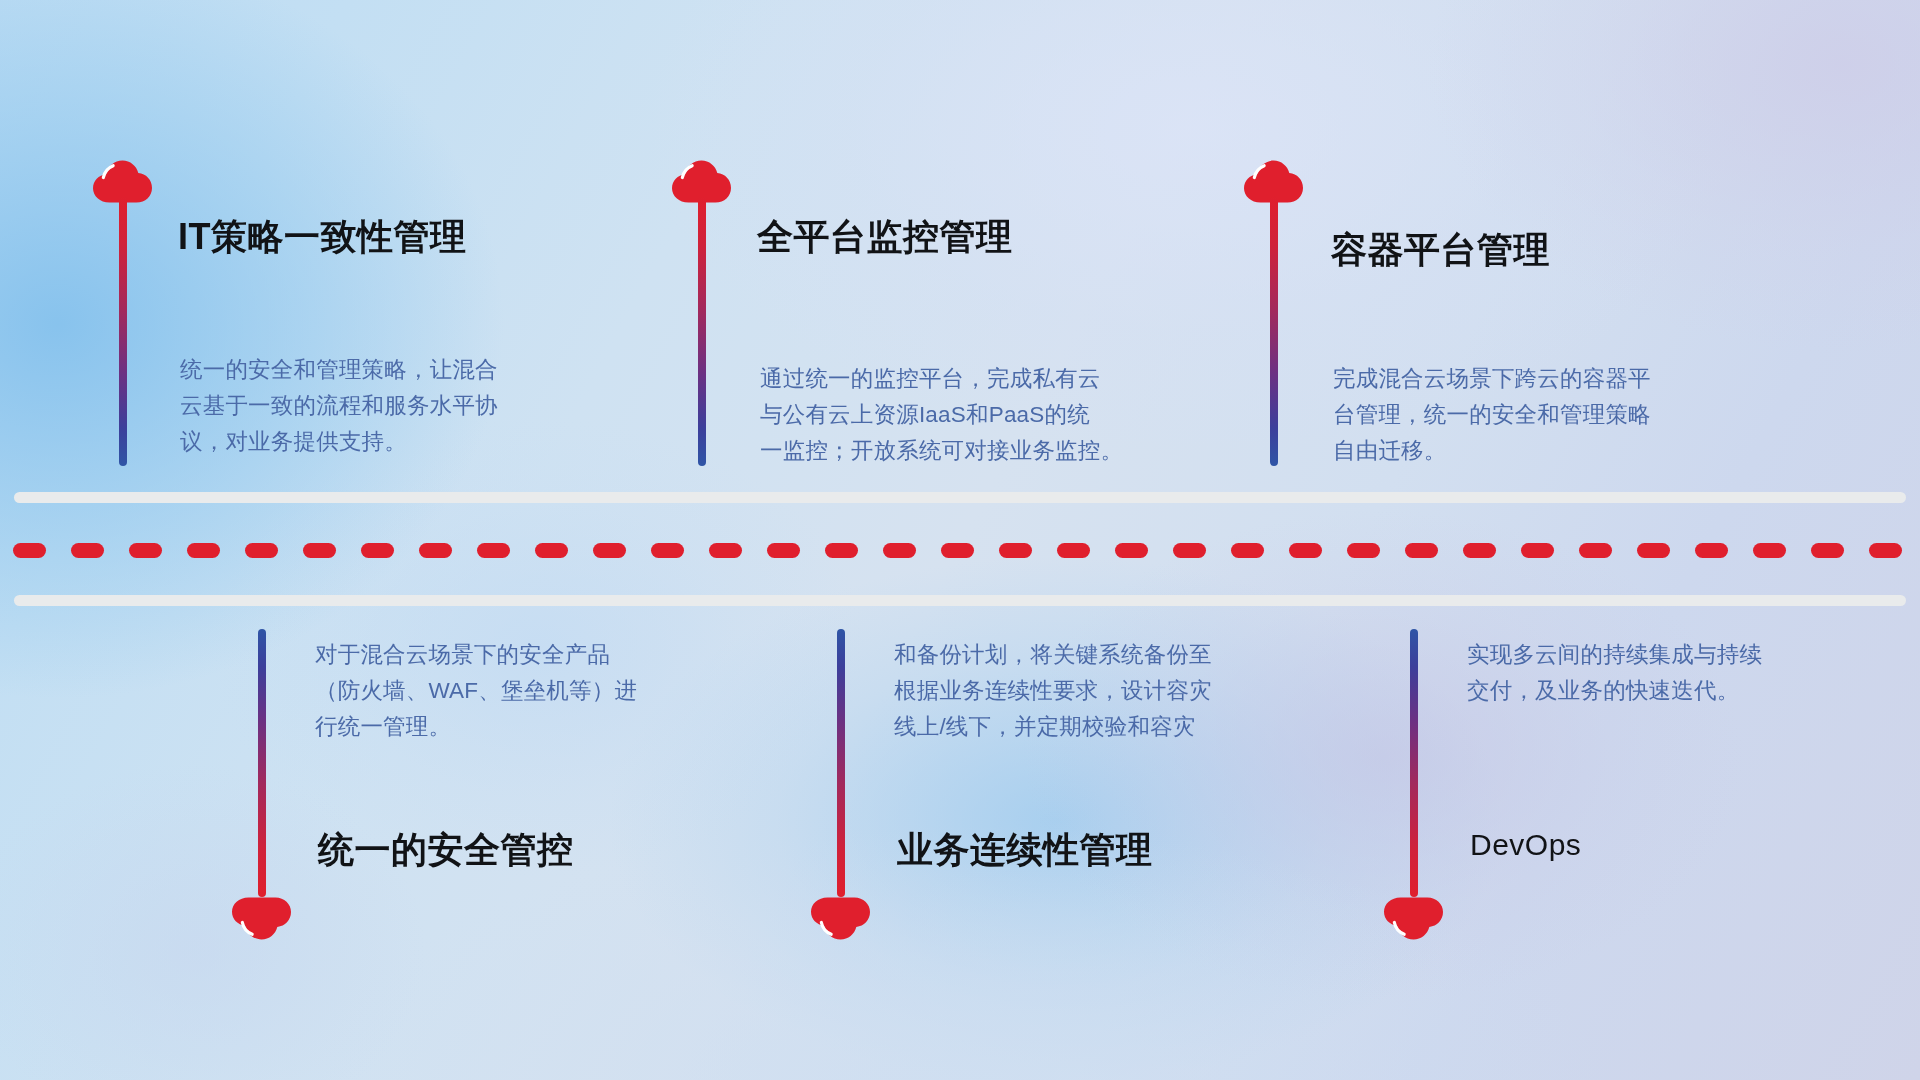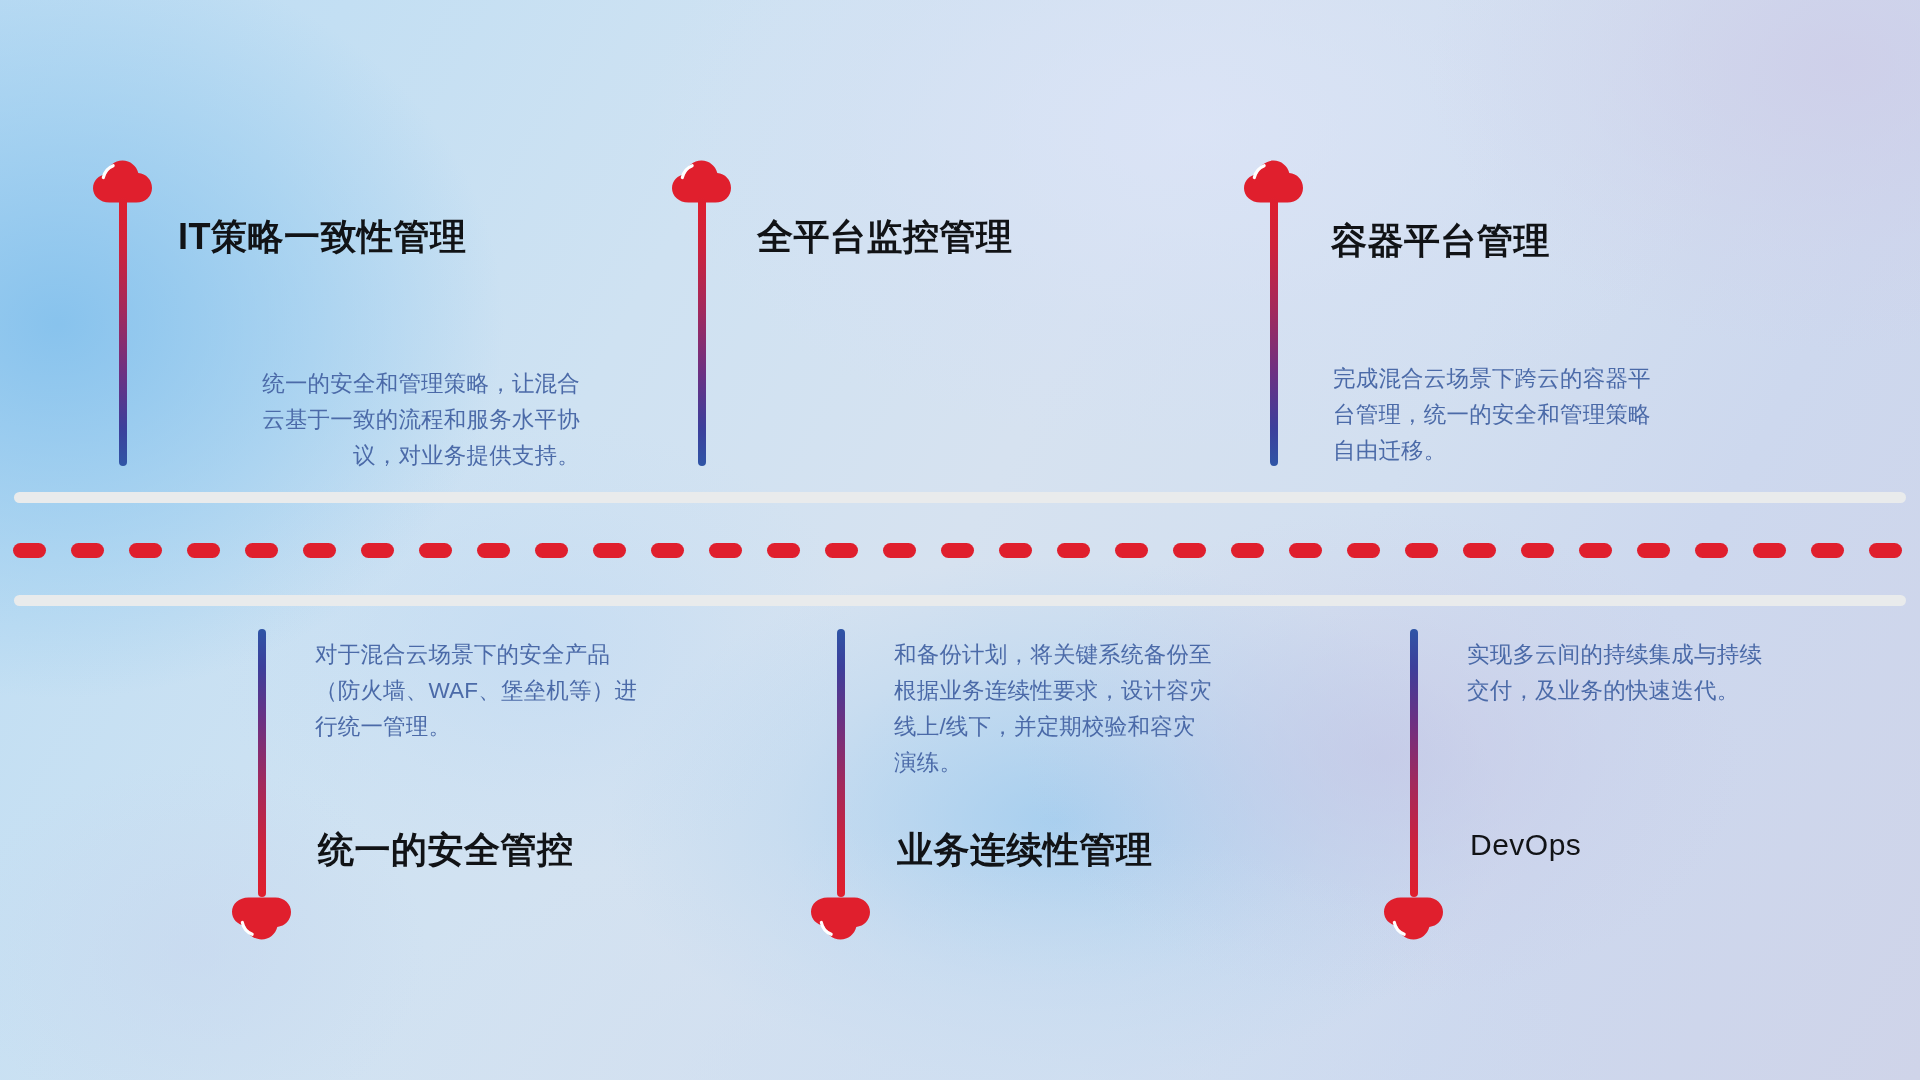--- a/index.html
+++ b/index.html
@@ -179,43 +179,48 @@
   <div class="bg-layer bg-glow-8"></div>
 
   <div class="cloud" style="left:92px; top:157px;">
     <svg viewBox="0 0 62 46" xmlns="http://www.w3.org/2000/svg" aria-hidden="true">
       <path d="M17.5 45.5h27c8.8 0 15.5-6.4 15.5-14.6 0-7.9-6-14.3-13.7-14.8C44.6 9.1 38.2 3.6 30.5 3.6c-8.1 0-14.9 5.9-16.3 13.7C6.6 18 1 23.9 1 31.2 1 39 7.9 45.5 17.5 45.5z" fill="#e01f2d"></path>
       <path d="M11.3 20.6c1.1-5.4 4.9-9.9 9.9-11.9" stroke="#ffffff" stroke-width="3.1" stroke-linecap="round" fill="none"></path>
     </svg>
   </div>
   <div class="stem down" style="left:119px; top:196px; height:270px;"></div>
   <div class="title" style="left:178px; top:219px;">IT策略一致性管理</div>
-  <div class="body-text" style="left:180px; top:366px;text-align:right;">
+  <div class="body-text" style="left:180px; top:352px;">
     <div>统一的安全和管理策略，让混合</div>
     <div>云基于一致的流程和服务水平协</div>
     <div>议，对业务提供支持。</div>
   </div>
 
   <div class="cloud" style="left:671px; top:157px;">
     <svg viewBox="0 0 62 46" xmlns="http://www.w3.org/2000/svg" aria-hidden="true">
       <path d="M17.5 45.5h27c8.8 0 15.5-6.4 15.5-14.6 0-7.9-6-14.3-13.7-14.8C44.6 9.1 38.2 3.6 30.5 3.6c-8.1 0-14.9 5.9-16.3 13.7C6.6 18 1 23.9 1 31.2 1 39 7.9 45.5 17.5 45.5z" fill="#e01f2d"></path>
       <path d="M11.3 20.6c1.1-5.4 4.9-9.9 9.9-11.9" stroke="#ffffff" stroke-width="3.1" stroke-linecap="round" fill="none"></path>
     </svg>
   </div>
   <div class="stem down" style="left:698px; top:196px; height:270px;"></div>
   <div class="title" style="left:757px; top:219px;">全平台监控管理</div>
+  <div class="body-text" style="left:760px; top:361px; width:420px;">
+    <div>通过统一的监控平台，完成私有云</div>
+    <div>与公有云上资源IaaS和PaaS的统</div>
+    <div>一监控；开放系统可对接业务监控。</div>
+  </div>
 
   <div class="cloud" style="left:1243px; top:157px;">
     <svg viewBox="0 0 62 46" xmlns="http://www.w3.org/2000/svg" aria-hidden="true">
       <path d="M17.5 45.5h27c8.8 0 15.5-6.4 15.5-14.6 0-7.9-6-14.3-13.7-14.8C44.6 9.1 38.2 3.6 30.5 3.6c-8.1 0-14.9 5.9-16.3 13.7C6.6 18 1 23.9 1 31.2 1 39 7.9 45.5 17.5 45.5z" fill="#e01f2d"></path>
       <path d="M11.3 20.6c1.1-5.4 4.9-9.9 9.9-11.9" stroke="#ffffff" stroke-width="3.1" stroke-linecap="round" fill="none"></path>
     </svg>
   </div>
   <div class="stem down" style="left:1270px; top:196px; height:270px;"></div>
-  <div class="title" style="left:1331px; top:223px;">容器平台管理</div>
+  <div class="title" style="left:1331px; top:232px;">容器平台管理</div>
   <div class="body-text" style="left:1333px; top:361px;">
     <div>完成混合云场景下跨云的容器平</div>
     <div>台管理，统一的安全和管理策略</div>
     <div>自由迁移。</div>
   </div>
 
   <div class="rail top"></div>
   <div class="dash-line" id="dash-line">
       <div class="dash"></div>
       <div class="dash"></div>
@@ -264,21 +269,20 @@
     <svg viewBox="0 0 62 46" xmlns="http://www.w3.org/2000/svg" aria-hidden="true">
       <path d="M17.5 45.5h27c8.8 0 15.5-6.4 15.5-14.6 0-7.9-6-14.3-13.7-14.8C44.6 9.1 38.2 3.6 30.5 3.6c-8.1 0-14.9 5.9-16.3 13.7C6.6 18 1 23.9 1 31.2 1 39 7.9 45.5 17.5 45.5z" fill="#e01f2d"></path>
       <path d="M11.3 20.6c1.1-5.4 4.9-9.9 9.9-11.9" stroke="#ffffff" stroke-width="3.1" stroke-linecap="round" fill="none"></path>
     </svg>
   </div>
 
   <div class="body-text" style="left:894px; top:637px; width:420px;">
     <div>和备份计划，将关键系统备份至</div>
     <div>根据业务连续性要求，设计容灾</div>
     <div>线上/线下，并定期校验和容灾</div>
-    <div>演练。</div>
   </div>
   <div class="stem up" style="left:837px; top:629px; height:268px;"></div>
   <div class="title" style="left:897px; top:832px;">业务连续性管理</div>
   <div class="cloud flipped" style="left:810px; top:897px;">
     <svg viewBox="0 0 62 46" xmlns="http://www.w3.org/2000/svg" aria-hidden="true">
       <path d="M17.5 45.5h27c8.8 0 15.5-6.4 15.5-14.6 0-7.9-6-14.3-13.7-14.8C44.6 9.1 38.2 3.6 30.5 3.6c-8.1 0-14.9 5.9-16.3 13.7C6.6 18 1 23.9 1 31.2 1 39 7.9 45.5 17.5 45.5z" fill="#e01f2d"></path>
       <path d="M11.3 20.6c1.1-5.4 4.9-9.9 9.9-11.9" stroke="#ffffff" stroke-width="3.1" stroke-linecap="round" fill="none"></path>
     </svg>
   </div>
 

